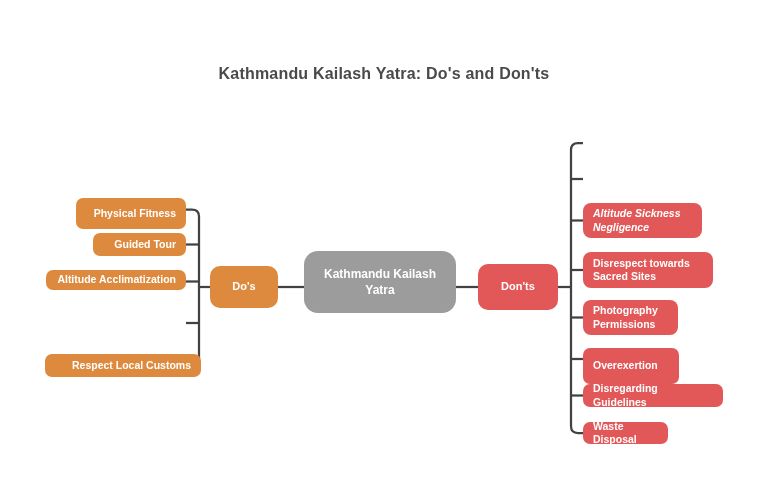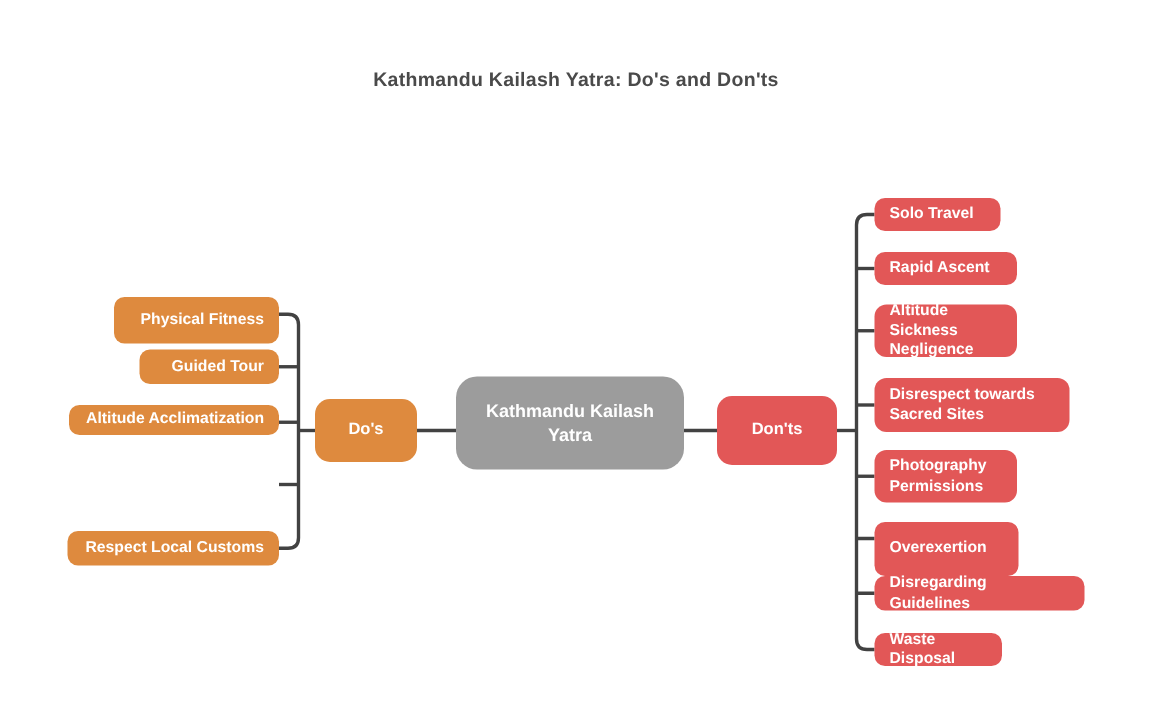--- a/index.html
+++ b/index.html
@@ -18,24 +18,24 @@
   }
   .canvas {
     position: relative;
     width: 768px;
     height: 485px;
     background: var(--background);
     overflow: hidden;
   }
   .title {
     position: absolute;
-    left: 0; top: 45px;
+    left: 0; top: 65px;
     width: 768px;
     text-align: center;
-    font-size: 13px;
+    font-size: 16px;
     font-weight: bold;
     color: var(--title-text);
     letter-spacing: 0.2px;
   }
   .connector-svg {
     position: absolute;
     left: 0; top: 0;
     width: 768px; height: 485px;
   }
   .connector {
@@ -107,30 +107,28 @@
     <path class="connector" d="M 571 220.5 H 583"></path>
     <path class="connector" d="M 571 270 H 583"></path>
     <path class="connector" d="M 571 317.5 H 583"></path>
     <path class="connector" d="M 571 359 H 583"></path>
     <path class="connector" d="M 571 395.5 H 583"></path>
   </svg>
 
   <div class="node node-do" style="left:76px; top:198px; width:110px; height:31px;">Physical Fitness</div>
   <div class="node node-do" style="left:93px; top:233px; width:93px; height:23px;">Guided Tour</div>
   <div class="node node-do" style="left:46px; top:270px; width:140px; height:20px;">Altitude Acclimatization</div>
-  <div class="node node-do" style="left:45px; top:354px; width:141px; height:23px;">Respect Local Customs</div>
+  <div class="node node-do" style="left:45px; top:354px; width:156px; height:23px;">Respect Local Customs</div>
 
   <div class="node node-branch do" style="left:210px; top:266px; width:68px; height:42px;">Do's</div>
 
   <div class="node node-center" style="left:304px; top:251px; width:152px; height:62px;">Kathmandu Kailash Yatra</div>
 
   <div class="node node-branch dont" style="left:478px; top:264px; width:80px; height:46px;">Don'ts</div>
 
-  <div class="node node-dont" style="left:583px; top:132px; width:84px; height:22px;">Solo Travel</div>
-  <div class="node node-dont" style="left:583px; top:168px; width:95px; height:22px;">Rapid Ascent</div>
-  <div class="node node-dont" style="left:583px; top:203px; width:95px; height:35px; border-radius:8px;">Altitude Sickness Negligence</div>
+  <div class="node node-dont" style="left:583px; top:203px; width:119px; height:35px; border-radius:8px;font-style:italic;">Altitude Sickness Negligence</div>
   <div class="node node-dont" style="left:583px; top:252px; width:130px; height:36px; border-radius:8px;">Disrespect towards Sacred Sites</div>
   <div class="node node-dont" style="left:583px; top:300px; width:95px; height:35px; border-radius:8px;">Photography Permissions</div>
   <div class="node node-dont" style="left:583px; top:348px; width:96px; height:36px;">Overexertion</div>
   <div class="node node-dont" style="left:583px; top:384px; width:140px; height:23px;">Disregarding Guidelines</div>
   <div class="node node-dont" style="left:583px; top:422px; width:85px; height:22px;">Waste Disposal</div>
 
 </div>
 
 </body></html>

